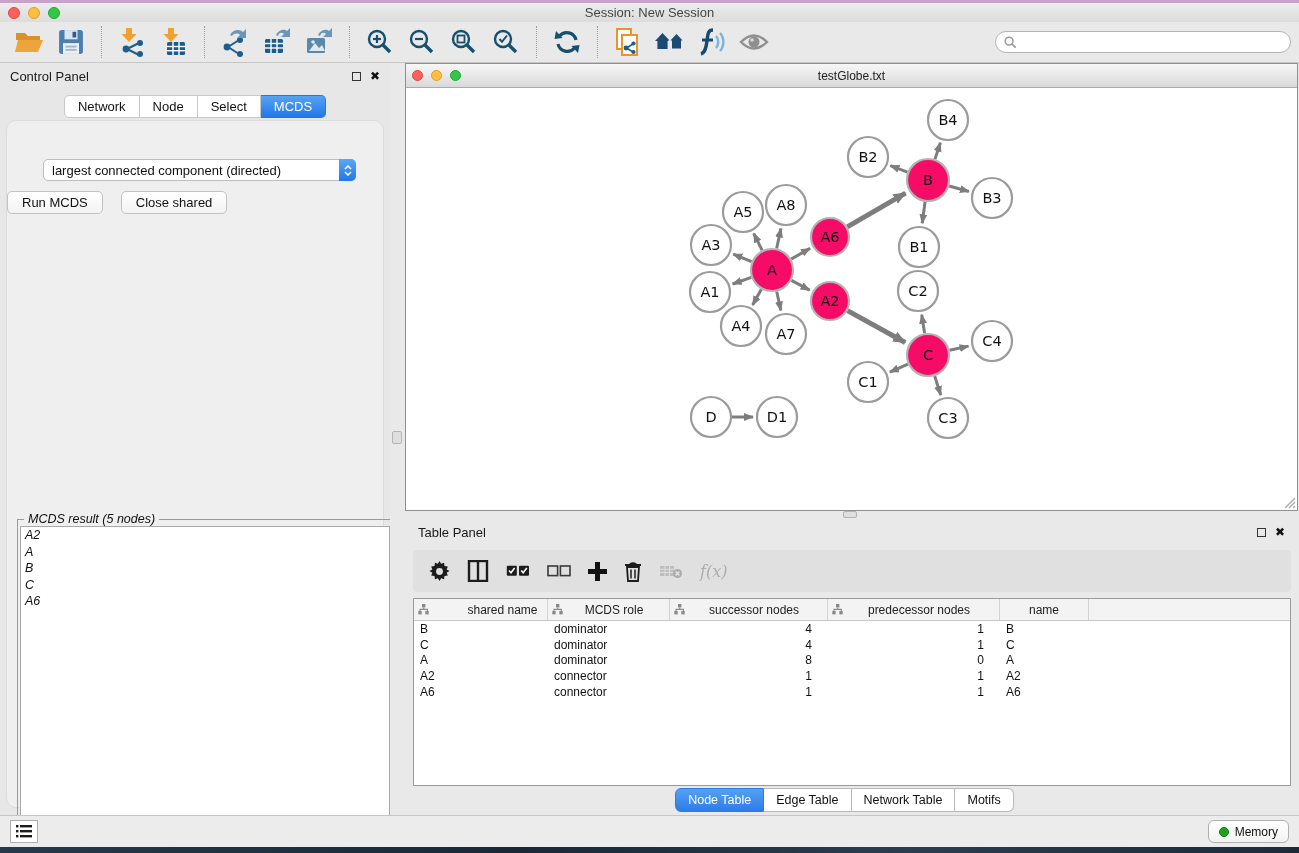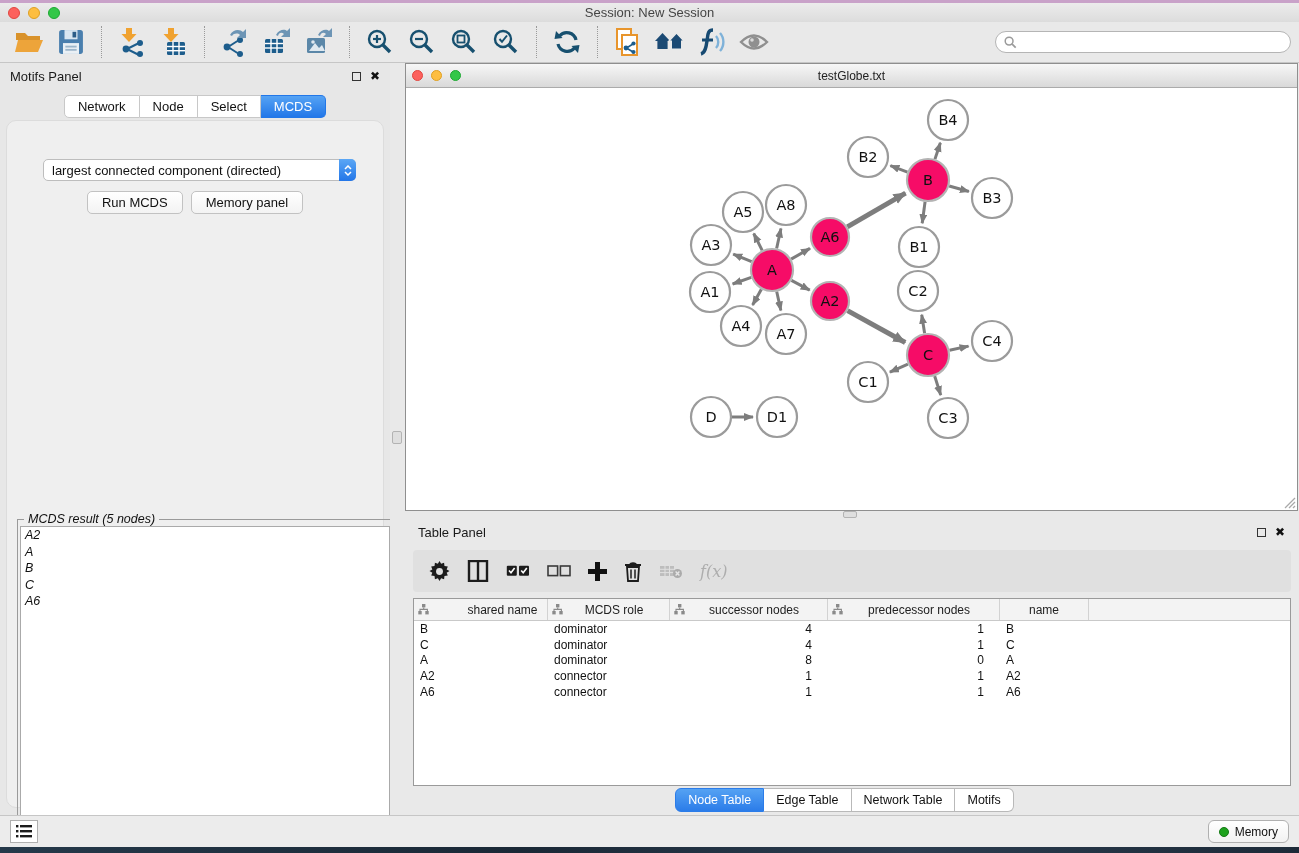--- a/index.html
+++ b/index.html
@@ -41,21 +41,21 @@
   .cp-tab.active { background:linear-gradient(#56a3f4,#2277e8); color:#fff; border-color:#2277e8; }
 
   #cp-card { position:absolute; left:6px; top:57px; width:378px; height:688px; background:#efefef;
     border-radius:10px; border:1px solid #dcdcdc; }
   #opt-label { text-align:center; font-size:13px; color:#111; margin-top:16px; }
   #criterion-select { position:absolute; left:36px; top:38px; width:313px; height:22px; background:#fff;
     border:1px solid #bdbdbd; border-radius:5px; display:flex; align-items:center; font-size:13px; }
   #criterion-select .sel-text { padding-left:8px; flex:1; color:#111; }
   #criterion-select .stepper { width:17px; height:22px; margin:-1px; background:linear-gradient(#5ba7f5,#2376e8);
     border-radius:0 5px 5px 0; display:flex; flex-direction:column; align-items:center; justify-content:center; gap:1px; }
-  .cp-buttons { position:absolute; left:0; top:70px; width:100%; display:flex; justify-content:center; gap:8px; }
+  .cp-buttons { position:absolute; left:0; top:70px; width:100%; display:flex; justify-content:flex-start; gap:18px; }
   .mac-btn { background:linear-gradient(#ffffff,#f3f3f3); border:1px solid #c2c2c2; border-radius:5px;
     font-size:13px; color:#111; padding:3px 14px; }
 
   #result-group { position:absolute; left:10px; top:398px; width:388px; height:332px;
     border:1px solid #9a9a9a;font-style:italic; }
   #result-title { position:absolute; left:6px; top:-8px; background:#efefef; padding:0 4px; font-size:12.5px; color:#111; }
   #result-list { position:absolute; left:2px; top:6px; right:14px; bottom:2px; background:#fff;
     border:1px solid #aaa; font-size:12.5px; overflow:hidden; }
   .result-item { padding:1px 4px; line-height:14.5px; color:#111; }
   #result-scroll { position:absolute; right:2px; top:6px; width:12px; bottom:2px; background:#f4f4f4; border:1px solid #ccc; }
@@ -277,21 +277,21 @@
       <svg class="ic" width="13" height="13" viewBox="0 0 14 14">
         <circle cx="5.5" cy="5.5" r="4.2" fill="none" stroke="#9a9a9a" stroke-width="1.6"></circle>
         <line x1="8.8" y1="8.8" x2="12.6" y2="12.6" stroke="#9a9a9a" stroke-width="1.8"></line>
       </svg>
       <input type="text" value="" style="">
     </div>
   </div>
 
   <div id="control-panel">
     <div class="panel-head">
-      <span class="ptitle">Motifs Panel</span>
+      <span class="ptitle">Control Panel</span>
       <span class="panel-icons">
         <span class="float-ico"></span>
         <span class="close-ico">✖</span>
       </span>
     </div>
     <div id="cp-tabs">
         <div class="cp-tab">Network</div>
         <div class="cp-tab">Node</div>
         <div class="cp-tab">Select</div>
         <div class="cp-tab active">MCDS</div>
@@ -303,21 +303,21 @@
           <svg width="8" height="5" viewBox="0 0 8 5">
               <path d="M1 4 L4 1 L7 4" fill="none" stroke="#fff" stroke-width="1.5"></path>
             </svg>
           <svg width="8" height="5" viewBox="0 0 8 5">
               <path d="M1 1 L4 4 L7 1" fill="none" stroke="#fff" stroke-width="1.5"></path>
             </svg>
         </span>
       </div>
       <div class="cp-buttons">
         <button class="mac-btn">Run MCDS</button>
-        <button class="mac-btn">Memory panel</button>
+        <button class="mac-btn">Close shared</button>
       </div>
       <div id="result-group">
         <span id="result-title">MCDS result (5 nodes)</span>
         <div id="result-list">
             <div class="result-item">A2</div>
             <div class="result-item">A</div>
             <div class="result-item">B</div>
             <div class="result-item">C</div>
             <div class="result-item">A6</div>
           </div>

